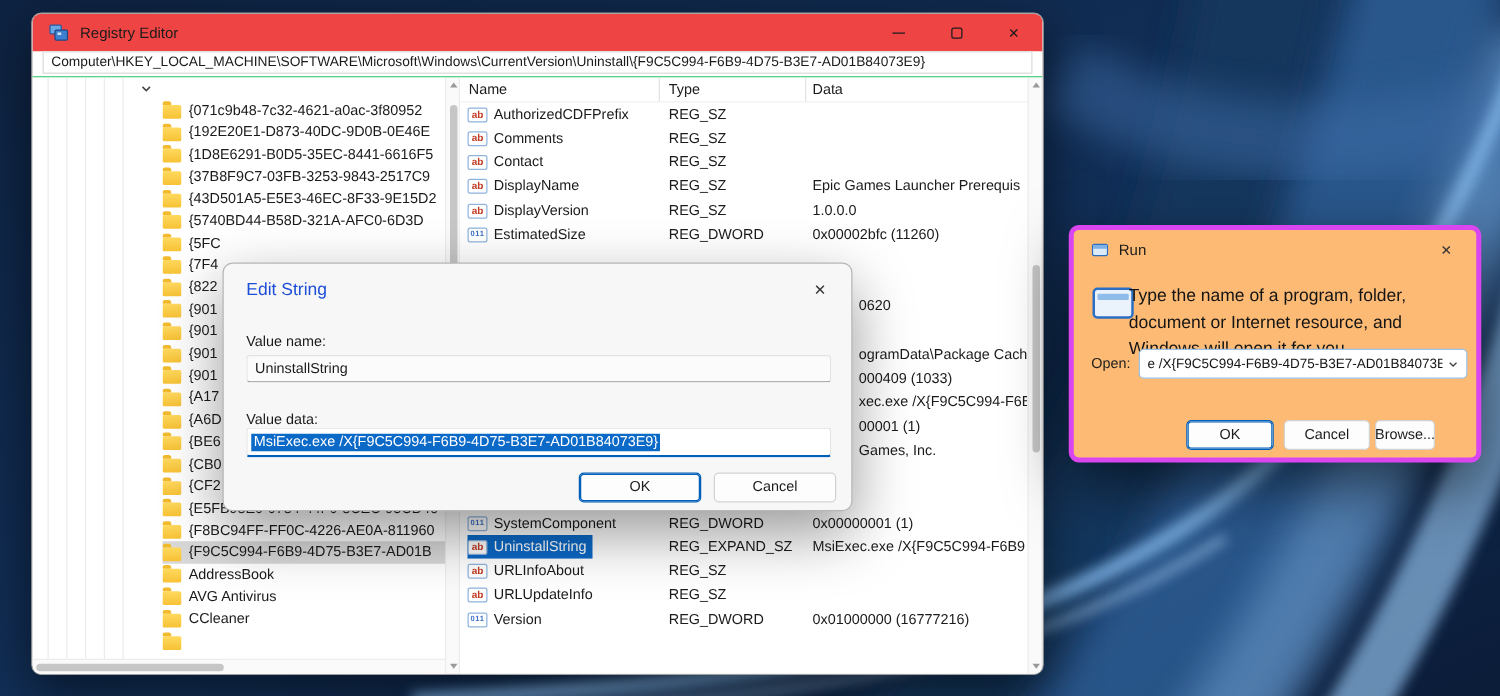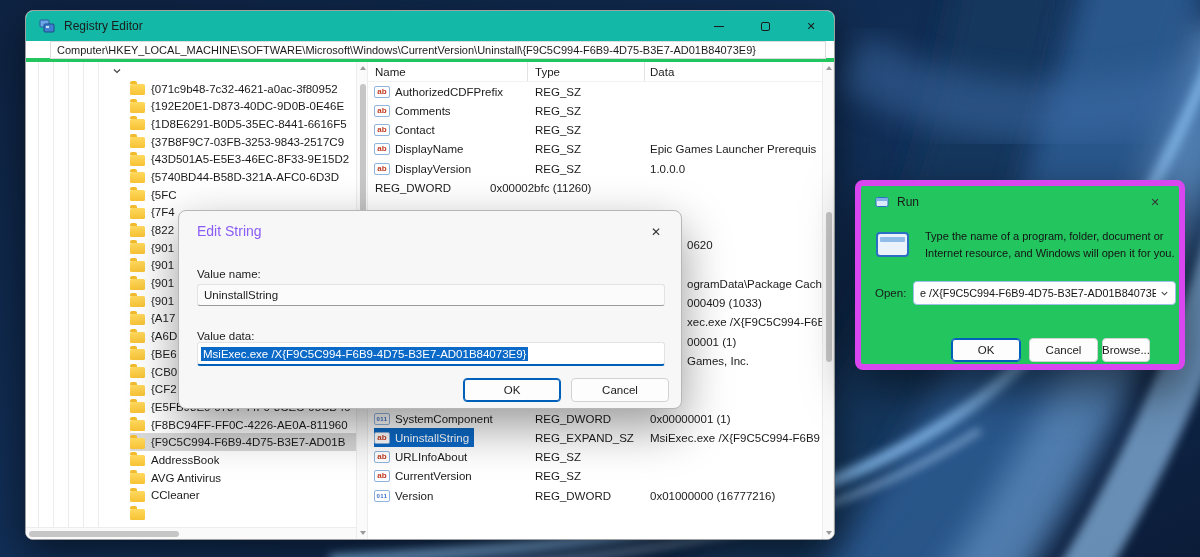--- a/index.html
+++ b/index.html
@@ -4,30 +4,30 @@
 <style>
   *{margin:0;padding:0;box-sizing:border-box}
   html,body{width:1200px;height:557px;overflow:hidden;font-family:"Liberation Sans","DejaVu Sans",sans-serif;}
   #canvas{position:relative;width:1200px;height:557px;overflow:hidden;background:#0d2140;}
   .wallpaper{position:absolute;inset:0;width:100%;height:100%;display:block}
 
   
   .regedit{position:absolute;left:25px;top:10px;width:810px;height:530px;background:#fff;
     border:1px solid #a0a0a0;border-radius:8px;box-shadow:0 14px 42px rgba(0,0,0,.55);
     display:flex;flex-direction:column;overflow:hidden;z-index:10;}
-  .titlebar{height:30px;flex:0 0 auto;display:flex;align-items:center;padding-left:13px;background:#14b8a6;}
+  .titlebar{height:30px;flex:0 0 auto;display:flex;align-items:center;padding-left:13px;background:#ef4444;}
   .app-icon{width:16px;height:16px;flex:0 0 auto;margin-right:9px}
   .win-title{font-size:12px;color:#1b1b1b;white-space:nowrap}
   .win-controls{margin-left:auto;display:flex;height:100%}
   .win-btn{width:46px;height:100%;display:flex;align-items:center;justify-content:center;color:#1b1b1b;font-size:11px}
   .min-bar{width:10px;height:1px;background:#1b1b1b}
   .max-box{width:9px;height:9px;border:1px solid #1b1b1b;border-radius:2px}
   .menubar{height:20px;flex:0 0 auto;display:flex;align-items:center;padding-left:8px}
   .menu-item{font-size:12px;color:#1b1b1b;padding:0 8px;white-space:nowrap}
-  .addressbar{height:21px;flex:0 0 auto;padding:0 8px 3px 24px;border-bottom:4px solid #22c55e}
+  .addressbar{height:21px;flex:0 0 auto;padding:0 8px 3px 8px;border-bottom:1px solid #22c55e}
   .address-input{height:18px;border:1px solid #dcdcdc;background:#fff;display:flex;align-items:center;
     padding:0 6px;font-size:11px;color:#1b1b1b;white-space:nowrap;overflow:hidden}
 
   .main{flex:1;display:flex;min-height:0}
   .tree-pane{width:330px;flex:0 0 auto;position:relative;overflow:hidden;background:#fff}
   .guide{position:absolute;top:0;bottom:12px;width:1px;background:#ececec}
   #tree-rows{position:absolute;inset:0 0 0 0}
   .tree-row{height:17.7px;display:flex;align-items:center;font-size:11.5px;color:#1b1b1b;padding-left:82px;white-space:nowrap}
   .tree-row.lvl1{padding-left:104px}
   .chevron{width:18px;flex:0 0 auto;display:flex;align-items:center;justify-content:center}
@@ -61,44 +61,44 @@
   .cell-data{flex:1;min-width:0;padding-left:5px;overflow:hidden;white-space:nowrap}
   .list-row.clip .cell-data{padding-left:42px}
   .vicon{width:16px;height:12px;flex:0 0 auto;margin-right:5px;border:1px solid #8fb4dd;border-radius:2px;background:#fff;
     display:flex;align-items:center;justify-content:center;line-height:1}
   .vicon.str{color:#c23b22;font-size:8px;font-weight:bold}
   .vicon.dw{color:#3b6fc4;font-size:6px;letter-spacing:.5px;font-weight:bold}
 
   
   .edit-dialog{position:absolute;left:178px;top:210px;width:504px;height:199px;background:#f7f7f7;
     border:1px solid #b6b6b6;border-radius:8px;box-shadow:0 18px 48px rgba(0,0,0,.4);z-index:30;overflow:hidden}
-  .dlg-title{position:absolute;left:18px;top:12px;font-size:14px;color:#8b5cf6}
+  .dlg-title{position:absolute;left:18px;top:12px;font-size:14px;color:#1d4ed8}
   .dlg-close{position:absolute;right:10px;top:8px;width:30px;height:26px;display:flex;align-items:center;justify-content:center;
     font-size:12px;color:#333;border-radius:4px}
   .field-label{position:absolute;left:18px;font-size:11.5px;color:#1b1b1b}
   .vn-label{top:57px}
   .vn-field{position:absolute;left:18px;top:73px;width:468px;height:22px;background:#fbfbfb;border:1px solid #e3e3e3;
     border-bottom:1px solid #9a9a9a;border-radius:3px;display:flex;align-items:center;padding:0 6px;font-size:11.5px;color:#1b1b1b}
   .vd-label{top:119px}
   .vd-field{position:absolute;left:18px;top:131px;width:468px;height:24px;background:#fff;border:1px solid #e3e3e3;
     border-bottom:2px solid #005fb8;border-radius:3px;display:flex;align-items:center;padding:0 3px;font-size:11.5px;overflow:hidden}
   .vd-sel{background:#0b69c7;color:#fff;padding:1px 2px;white-space:nowrap}
   .dlg-btn{position:absolute;top:167px;width:98px;height:24px;border-radius:4px;background:#fdfdfd;border:1px solid #d2d2d2;
     display:flex;align-items:center;justify-content:center;font-size:11.5px;color:#1b1b1b}
   .ok-btn{left:284px;border-color:#005fb8;box-shadow:inset 0 0 0 1px #005fb8}
   .cancel-btn{left:392px}
 
   
-  .run-dialog{position:absolute;left:855px;top:180px;width:330px;height:190px;background:#22c55e;
-    border:6px solid #d946ef;border-radius:8px;box-shadow:0 18px 48px rgba(0,0,0,.55);z-index:40;overflow:hidden}
+  .run-dialog{position:absolute;left:855px;top:180px;width:330px;height:190px;background:#fdba74;
+    border:4px solid #d946ef;border-radius:8px;box-shadow:0 18px 48px rgba(0,0,0,.55);z-index:40;overflow:hidden}
   .run-title-row{position:absolute;left:0;top:0;right:0;height:32px;display:flex;align-items:center;padding:0 10px 0 14px}
   .run-title{font-size:12px;color:#1b1b1b;margin-left:8px}
   .run-close{margin-left:auto;width:28px;height:24px;display:flex;align-items:center;justify-content:center;font-size:11px;color:#333;border-radius:4px}
   .run-prog-icon{position:absolute;left:14px;top:44px}
-  .run-desc{position:absolute;left:64px;top:42px;width:258px;font-size:11px;line-height:1.5;color:#141414}
+  .run-desc{position:absolute;left:44px;top:42px;width:258px;font-size:14px;line-height:1.5;color:#141414}
   .open-label{position:absolute;left:14px;top:101px;font-size:11.5px;color:#1b1b1b}
   .open-combo{position:absolute;left:52px;top:95px;width:263px;height:24px;background:#fff;border:1px solid #9ec1e8;
     border-radius:4px;display:flex;align-items:center;padding:0 6px;font-size:10.8px;color:#141414;overflow:hidden}
   .combo-text{flex:1;min-width:0;overflow:hidden;white-space:nowrap}
   .combo-chevron{flex:0 0 auto;margin-left:4px;display:flex;align-items:center}
   .run-btn{position:absolute;top:152px;height:24px;border-radius:4px;background:#fdfdfd;border:1px solid #d2d2d2;
     display:flex;align-items:center;justify-content:center;font-size:11.5px;color:#1b1b1b}
   .run-ok{left:90px;width:70px;border-color:#005fb8;box-shadow:inset 0 0 0 1px #005fb8}
   .run-cancel{left:168px;width:69px}
   .run-browse{left:241px;width:48px}
@@ -411,20 +411,26 @@
     <span class="cell-name">
       <span class="name-inner">
         <span class="vicon str">ab</span>
         <span class="vname">DisplayVersion</span>
       </span>
     </span>
     <span class="cell-type">REG_SZ</span>
     <span class="cell-data">1.0.0.0</span>
   </div>
             <div class="list-row">
+    <span class="cell-name">
+      <span class="name-inner">
+        <span class="vicon dw">011</span>
+        <span class="vname">EstimatedSize</span>
+      </span>
+    </span>
     <span class="cell-type">REG_DWORD</span>
     <span class="cell-data">0x00002bfc (11260)</span>
   </div>
             <div class="list-row clip">
     <span class="cell-name">
       <span class="name-inner">
 
         <span class="vname"></span>
       </span>
     </span>
@@ -558,21 +564,21 @@
         <span class="vname">URLInfoAbout</span>
       </span>
     </span>
     <span class="cell-type">REG_SZ</span>
     <span class="cell-data"></span>
   </div>
             <div class="list-row">
     <span class="cell-name">
       <span class="name-inner">
         <span class="vicon str">ab</span>
-        <span class="vname">CurrentVersion</span>
+        <span class="vname">URLUpdateInfo</span>
       </span>
     </span>
     <span class="cell-type">REG_SZ</span>
     <span class="cell-data"></span>
   </div>
             <div class="list-row">
     <span class="cell-name">
       <span class="name-inner">
         <span class="vicon dw">011</span>
         <span class="vname">Version</span>

